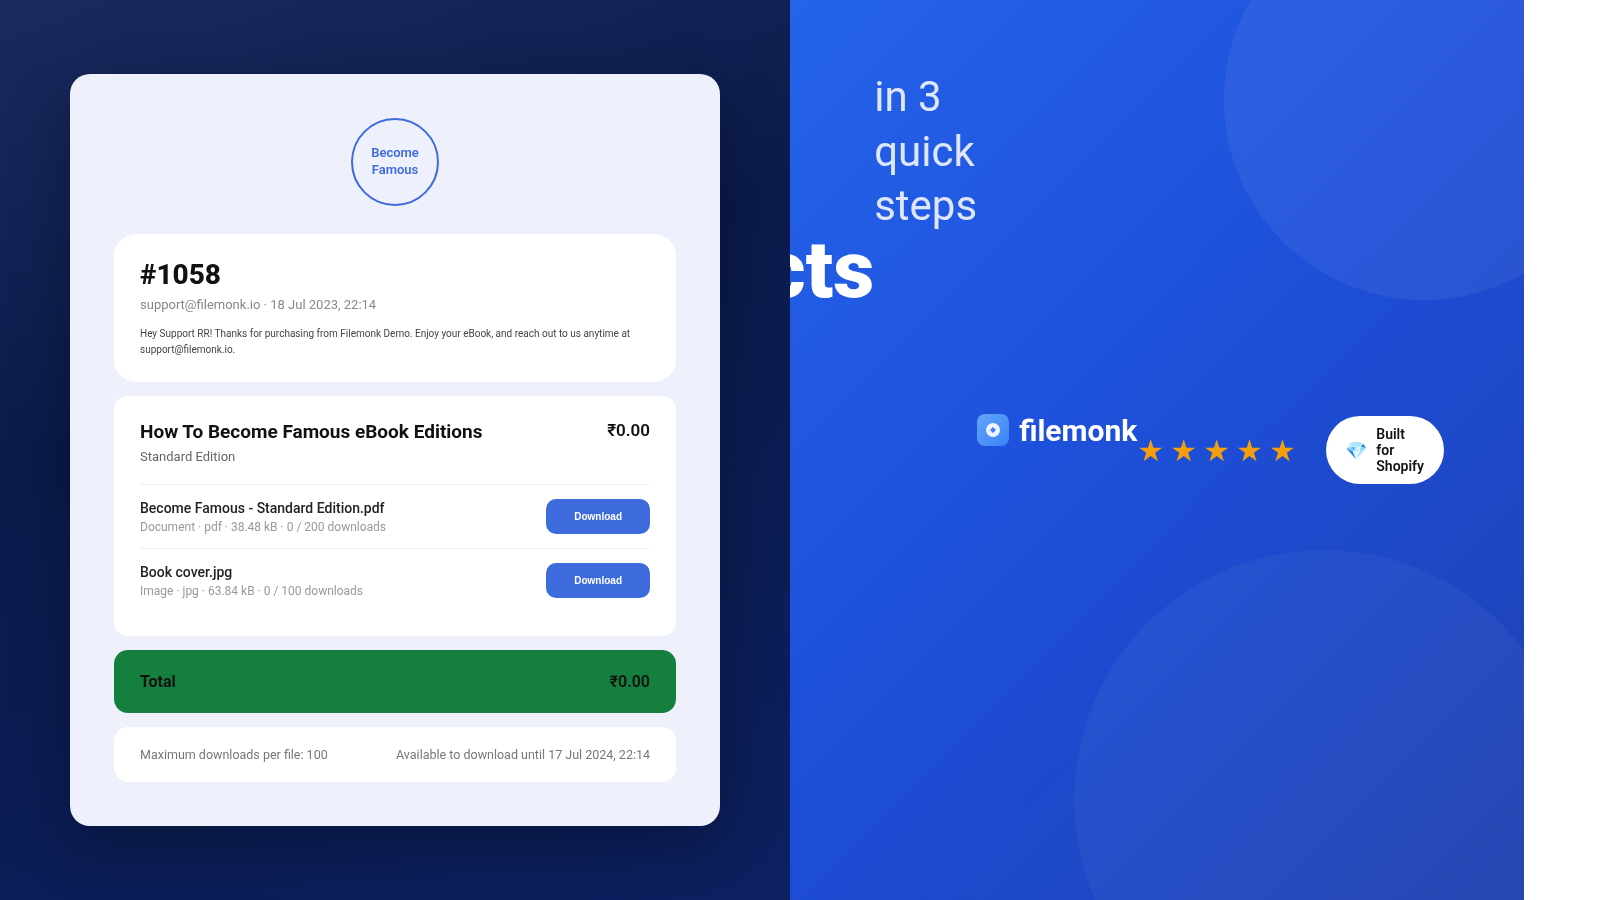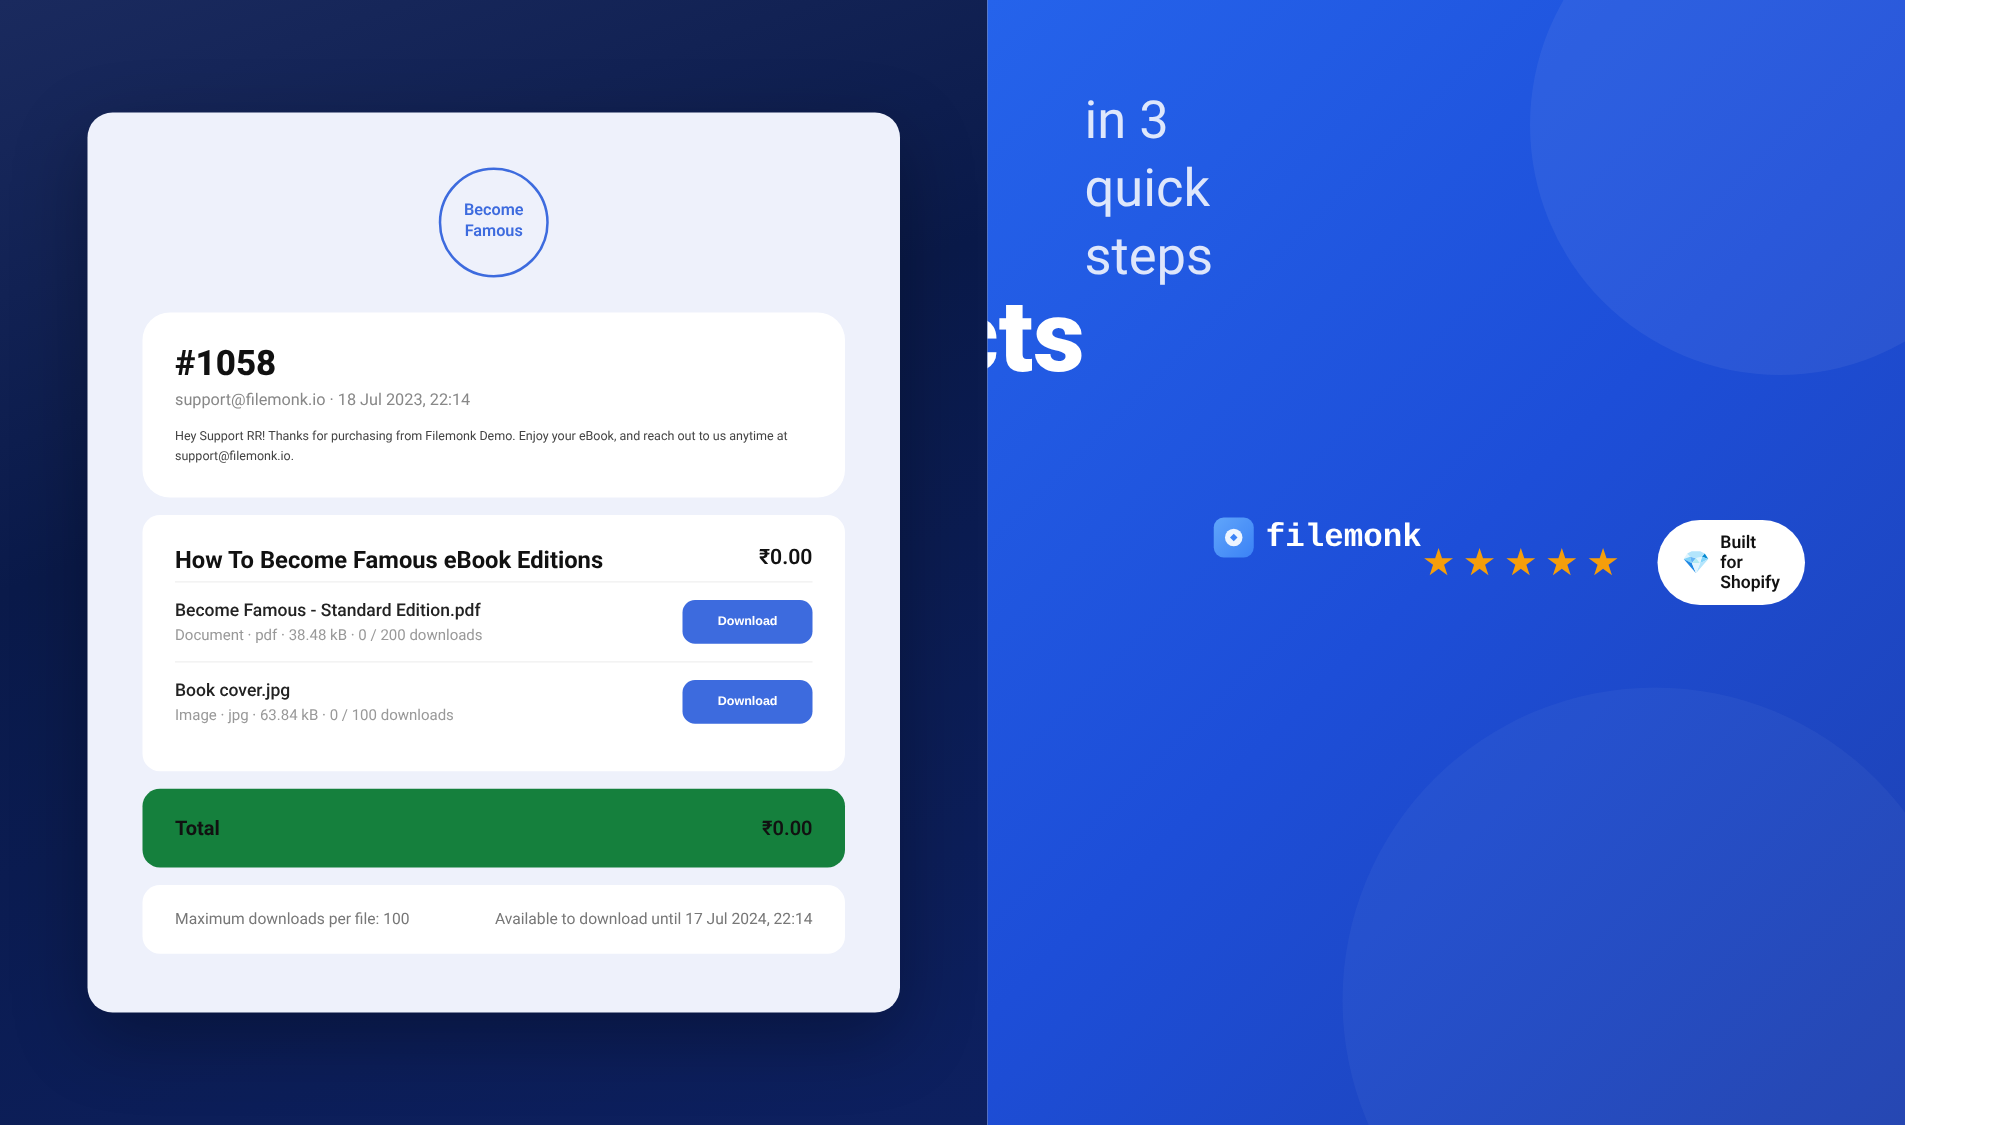--- a/index.html
+++ b/index.html
@@ -252,24 +252,23 @@
       height: 32px;
       background: linear-gradient(135deg, #60a5fa, #3b82f6);
       border-radius: 8px;
       display: flex;
       align-items: center;
       justify-content: center;
       font-size: 16px;
     }
 
     .brand-name {
-      font-size: 26px;
+      font-size: 30px;
       font-weight: 700;
       color: white;
-      font-family: Liberation Mono, monospace;
     }
 
     .bottom-row {
       display: flex;
       align-items: center;
       gap: 30px;
     }
 
     .stars-row {
       display: flex;
@@ -318,20 +317,21 @@
       <div class="order-id">#1058</div>
       <div class="order-meta">support@filemonk.io · 18 Jul 2023, 22:14</div>
       <div class="order-message">Hey Support RR! Thanks for purchasing from Filemonk Demo. Enjoy your eBook, and reach out to us anytime at support@filemonk.io.</div>
     </div>
 
     <div class="product-section">
       <div class="product-header">
         <div class="product-title">How To Become Famous eBook Editions</div>
         <div class="product-price">₹0.00</div>
       </div>
+      <div class="product-edition">Standard Edition</div>
 
       <div class="file-row">
         <div class="file-info">
           <div class="file-name">Become Famous - Standard Edition.pdf</div>
           <div class="file-meta">Document · pdf · 38.48 kB · 0 / 200 downloads</div>
         </div>
         <button class="download-btn">Download</button>
       </div>
 
       <div class="file-row">

